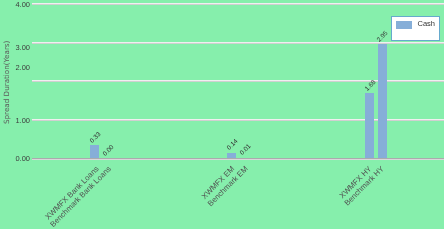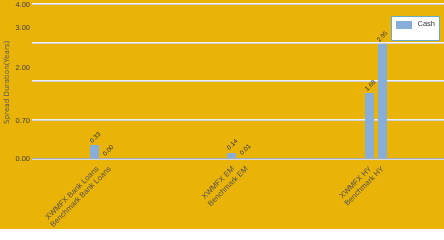--- a/index.html
+++ b/index.html
@@ -1,20 +1,20 @@
 <!DOCTYPE html>
 <html><head>
 <meta charset="utf-8">
 <title>Spread Duration Chart</title>
 <style>
   html,body{margin:0;padding:0;background:#ffffff;}
   body{width:444px;height:229px;overflow:hidden;
        font-family:"Liberation Sans",sans-serif;-webkit-font-smoothing:antialiased;}
 
-  #chart{position:relative;width:444px;height:229px;background:#eab308;}
+  #chart{position:relative;width:444px;height:229px;background:#86efac;}
 
   
   .gridline{position:absolute;left:32px;width:412px;height:1px;background:#d0d0d0;
             box-shadow:0 -1px 0 0 #f0f0f0;}
   .axisline{position:absolute;left:32px;width:412px;height:1px;background:#aaabad;
             z-index:5;box-shadow:0 1px 0 0 #d8d9da;}
 
   
   .ytick{position:absolute;right:414px;text-align:right;font-size:7.5px;color:#3d3d3d;
          line-height:8px;white-space:nowrap;}
@@ -43,23 +43,23 @@
 
 <div id="chart">
 
   <div class="gridline" style="top:4px"></div>
   <div class="gridline" style="top:43px"></div>
   <div class="gridline" style="top:81px"></div>
   <div class="gridline" style="top:120px"></div>
   <div class="axisline" style="top:158px"></div>
 
   <div class="ytick" style="top:1px">4.00</div>
-  <div class="ytick" style="top:24px">3.00</div>
+  <div class="ytick" style="top:44px">3.00</div>
   <div class="ytick" style="top:64px">2.00</div>
-  <div class="ytick" style="top:117px">0.70</div>
+  <div class="ytick" style="top:117px">1.00</div>
   <div class="ytick" style="top:155px">0.00</div>
 
   <div class="ytitle">Spread Duration(Years)</div>
 
   <div class="bar" style="left:90.2px;top:145.3px;height:12.7px"></div>
   <div class="vlab" style="left:93.0px;top:138.0px">0.33</div>
   <div class="vlab" style="left:105.6px;top:150.7px">0.00</div>
   <div class="catlab" style="right:349.3px">XWMFX Bank Loans</div>
   <div class="catlab" style="right:336.7px">Benchmark Bank Loans</div>
 

